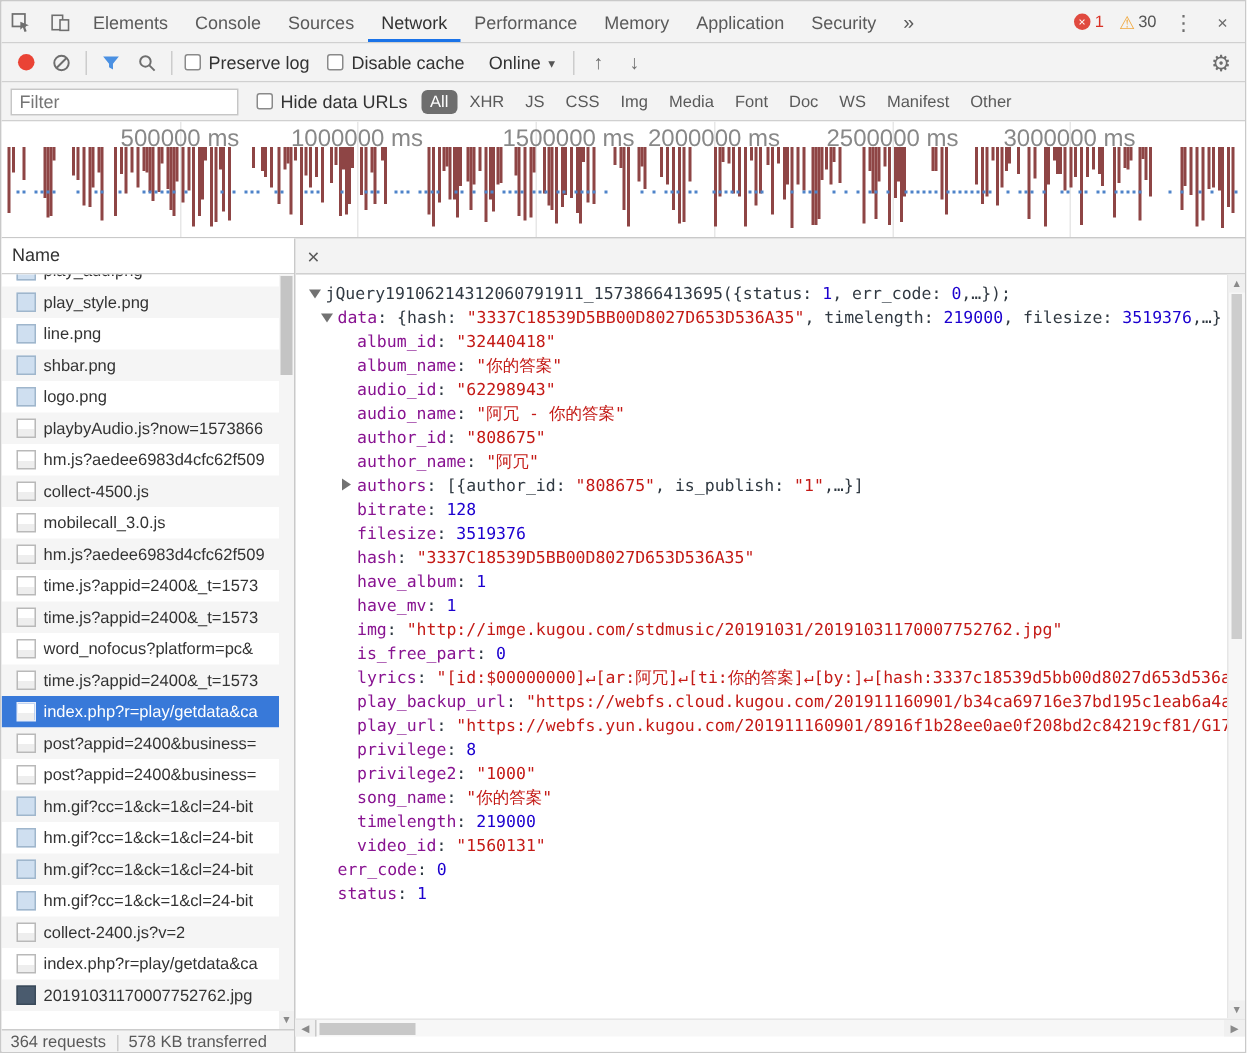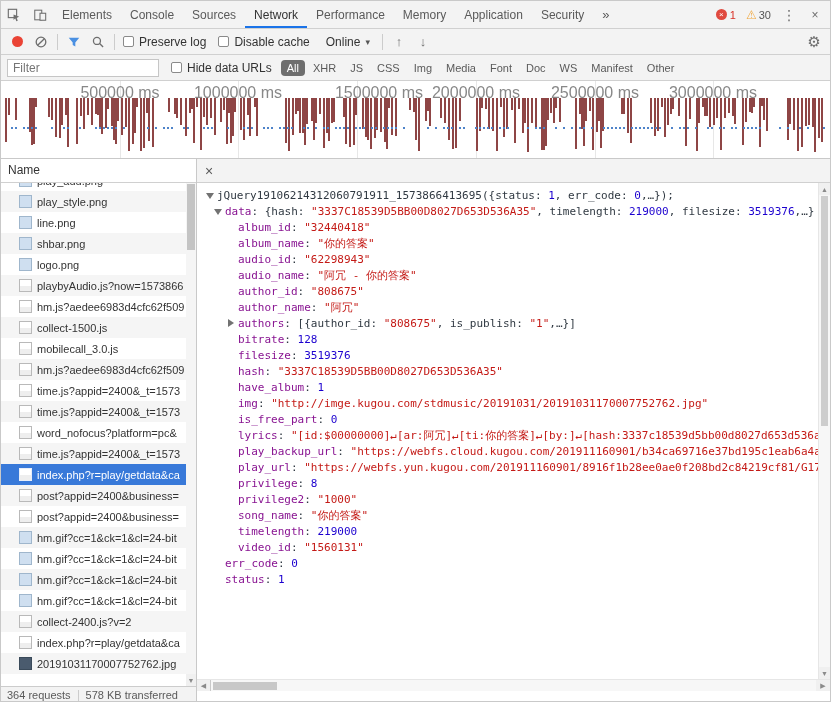--- a/index.html
+++ b/index.html
@@ -56,21 +56,21 @@
   .time-label { position:absolute; top:3px; transform:translateX(-50%); font-size:16px; color:#888;
     white-space:nowrap; background:transparent; }
   .tl-bar { position:absolute; top:17px; width:2px; background:var(--timeline-bar,#8e4545); }
   .tl-dot { position:absolute; top:46px; width:2px; height:2px; background:var(--timeline-dot,#4e83c9); }
   
   .main { display:flex; height:544px; }
   .left { width:196px; flex:none; position:relative; border-right:1px solid #c9c9c9; background:#fff; }
   .col-header { height:24px; line-height:23px; padding-left:7px; border-bottom:1px solid #d0d0d0;
     color:#333; background:#fff; }
   .req-list { position:absolute; top:24px; bottom:17px; left:0; right:0; overflow:hidden; }
-  .req-row { height:21px; display:flex; align-items:center; padding-left:18px; font-size:11px;
+  .req-row { height:21px; display:flex; align-items:center; padding-left:10px; font-size:11px;
     color:#333; white-space:nowrap; overflow:hidden; background:#fff; cursor:default; }
   .req-row.alt { background:#f5f5f5; }
   .req-row.selected { background:var(--selection,#3879d9); color:#fff; }
   .req-row.clipped { margin-top:-13px; }
   .ric { width:13px; height:13px; flex:none; margin-right:5px; border:1px solid #b9b9b9;
     background:#fff; display:inline-block; }
   .ric.doc { background:linear-gradient(#fff 55%, #eee 55%); }
   .ric.img { background:#cfdff0; border-color:#9fb6cc; }
   .ric.img-dark { background:#4a5b6e; border-color:#3a4a5a; }
   .req-row.selected .ric { border-color:#e8eef9; }
@@ -587,21 +587,21 @@
           <div class="req-row alt">
             <i class="ric doc"></i>
             <span class="rlabel">playbyAudio.js?now=1573866</span>
           </div>
           <div class="req-row">
             <i class="ric doc"></i>
             <span class="rlabel">hm.js?aedee6983d4cfc62f509</span>
           </div>
           <div class="req-row alt">
             <i class="ric doc"></i>
-            <span class="rlabel">collect-1500.js</span>
+            <span class="rlabel">collect-4500.js</span>
           </div>
           <div class="req-row">
             <i class="ric doc"></i>
             <span class="rlabel">mobilecall_3.0.js</span>
           </div>
           <div class="req-row alt">
             <i class="ric doc"></i>
             <span class="rlabel">hm.js?aedee6983d4cfc62f509</span>
           </div>
           <div class="req-row">
@@ -684,20 +684,21 @@
             <div class="pv-line" style="padding-left: 29px;"><i class="pv-arrow none"></i><span class="seg-k">album_name</span><span class="seg-p">: </span><span class="seg-s">"你的答案"</span></div>
             <div class="pv-line" style="padding-left: 29px;"><i class="pv-arrow none"></i><span class="seg-k">audio_id</span><span class="seg-p">: </span><span class="seg-s">"62298943"</span></div>
             <div class="pv-line" style="padding-left: 29px;"><i class="pv-arrow none"></i><span class="seg-k">audio_name</span><span class="seg-p">: </span><span class="seg-s">"阿冗 - 你的答案"</span></div>
             <div class="pv-line" style="padding-left: 29px;"><i class="pv-arrow none"></i><span class="seg-k">author_id</span><span class="seg-p">: </span><span class="seg-s">"808675"</span></div>
             <div class="pv-line" style="padding-left: 29px;"><i class="pv-arrow none"></i><span class="seg-k">author_name</span><span class="seg-p">: </span><span class="seg-s">"阿冗"</span></div>
             <div class="pv-line" style="padding-left: 29px;"><i class="pv-arrow right"></i><span class="seg-k">authors</span><span class="seg-p">: [{author_id: </span><span class="seg-s">"808675"</span><span class="seg-p">, is_publish: </span><span class="seg-s">"1"</span><span class="seg-p">,…}]</span></div>
             <div class="pv-line" style="padding-left: 29px;"><i class="pv-arrow none"></i><span class="seg-k">bitrate</span><span class="seg-p">: </span><span class="seg-n">128</span></div>
             <div class="pv-line" style="padding-left: 29px;"><i class="pv-arrow none"></i><span class="seg-k">filesize</span><span class="seg-p">: </span><span class="seg-n">3519376</span></div>
             <div class="pv-line" style="padding-left: 29px;"><i class="pv-arrow none"></i><span class="seg-k">hash</span><span class="seg-p">: </span><span class="seg-s">"3337C18539D5BB00D8027D653D536A35"</span></div>
             <div class="pv-line" style="padding-left: 29px;"><i class="pv-arrow none"></i><span class="seg-k">have_album</span><span class="seg-p">: </span><span class="seg-n">1</span></div>
+            <div class="pv-line" style="padding-left: 29px;"><i class="pv-arrow none"></i><span class="seg-k">have_mv</span><span class="seg-p">: </span><span class="seg-n">1</span></div>
             <div class="pv-line" style="padding-left: 29px;"><i class="pv-arrow none"></i><span class="seg-k">img</span><span class="seg-p">: </span><span class="seg-s">"http://imge.kugou.com/stdmusic/20191031/20191031170007752762.jpg"</span></div>
             <div class="pv-line" style="padding-left: 29px;"><i class="pv-arrow none"></i><span class="seg-k">is_free_part</span><span class="seg-p">: </span><span class="seg-n">0</span></div>
             <div class="pv-line" style="padding-left: 29px;"><i class="pv-arrow none"></i><span class="seg-k">lyrics</span><span class="seg-p">: </span><span class="seg-s">"[id:$00000000]↵[ar:阿冗]↵[ti:你的答案]↵[by:]↵[hash:3337c18539d5bb00d8027d653d536a3</span></div>
             <div class="pv-line" style="padding-left: 29px;"><i class="pv-arrow none"></i><span class="seg-k">play_backup_url</span><span class="seg-p">: </span><span class="seg-s">"https://webfs.cloud.kugou.com/201911160901/b34ca69716e37bd195c1eab6a4ac9</span></div>
             <div class="pv-line" style="padding-left: 29px;"><i class="pv-arrow none"></i><span class="seg-k">play_url</span><span class="seg-p">: </span><span class="seg-s">"https://webfs.yun.kugou.com/201911160901/8916f1b28ee0ae0f208bd2c84219cf81/G171/</span></div>
             <div class="pv-line" style="padding-left: 29px;"><i class="pv-arrow none"></i><span class="seg-k">privilege</span><span class="seg-p">: </span><span class="seg-n">8</span></div>
             <div class="pv-line" style="padding-left: 29px;"><i class="pv-arrow none"></i><span class="seg-k">privilege2</span><span class="seg-p">: </span><span class="seg-s">"1000"</span></div>
             <div class="pv-line" style="padding-left: 29px;"><i class="pv-arrow none"></i><span class="seg-k">song_name</span><span class="seg-p">: </span><span class="seg-s">"你的答案"</span></div>
             <div class="pv-line" style="padding-left: 29px;"><i class="pv-arrow none"></i><span class="seg-k">timelength</span><span class="seg-p">: </span><span class="seg-n">219000</span></div>
             <div class="pv-line" style="padding-left: 29px;"><i class="pv-arrow none"></i><span class="seg-k">video_id</span><span class="seg-p">: </span><span class="seg-s">"1560131"</span></div>

